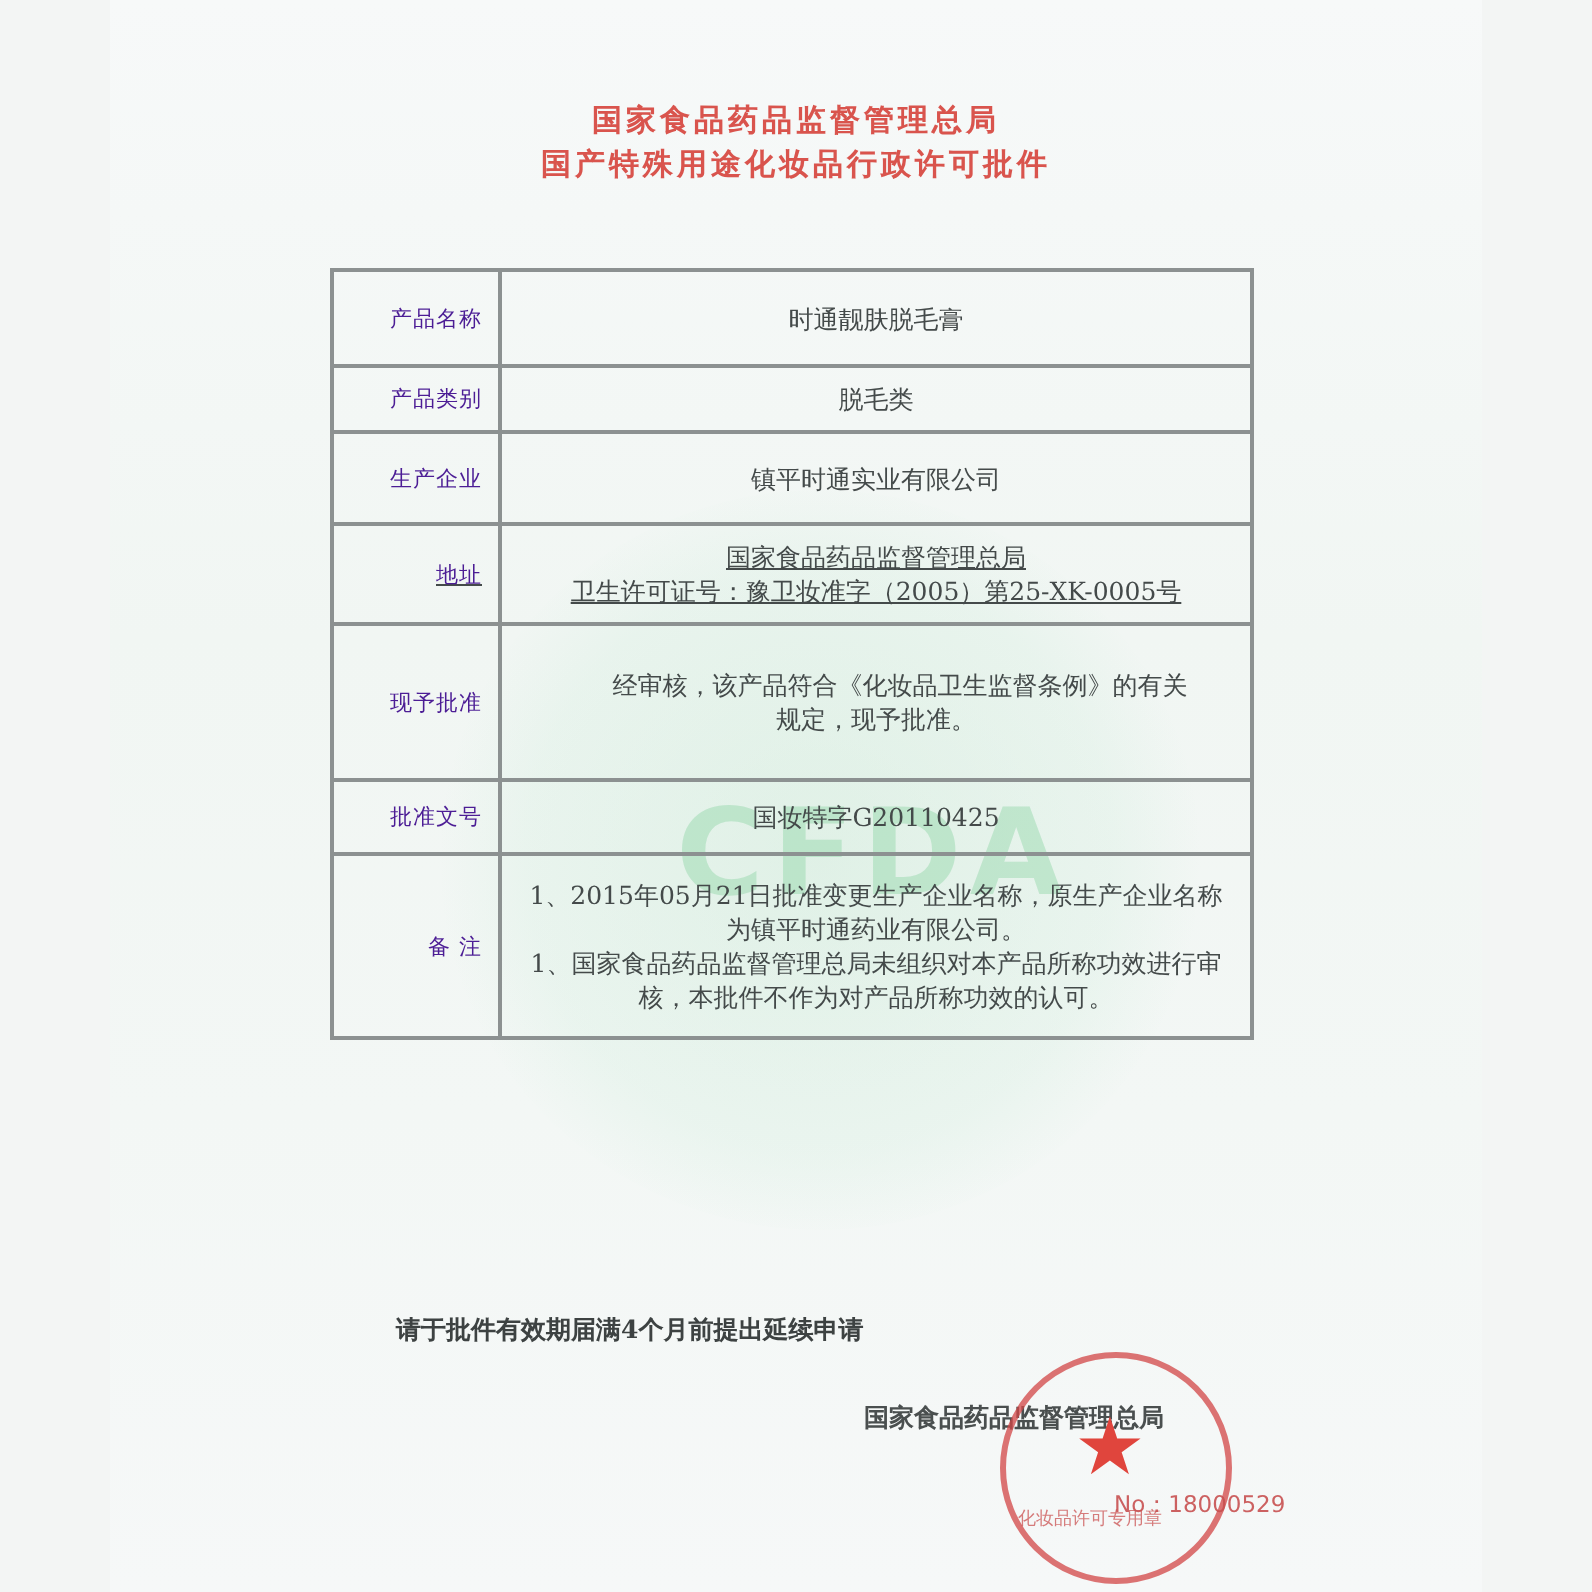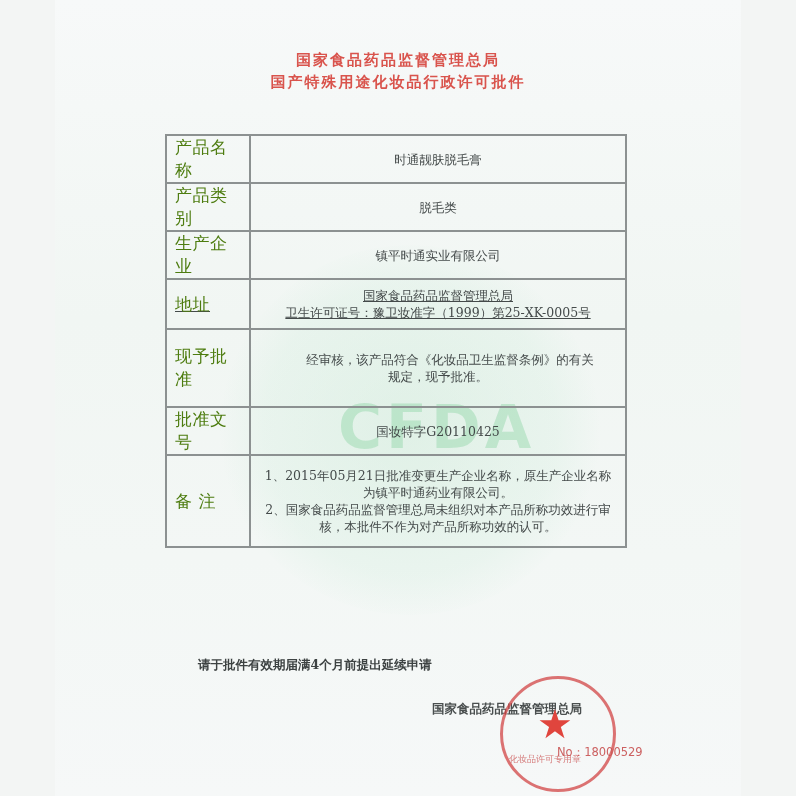--- a/index.html
+++ b/index.html
@@ -27,24 +27,24 @@
     color: #d9544d; font-weight: bold; font-size: 15px; letter-spacing: 2px;
   }
   .t1 { top: 51px; }
   .t2 { top: 73px; }
   table.permit {
     position: absolute; left: 165px; top: 134px; width: 462px;
     border-collapse: collapse; table-layout: fixed;
     color: #444a4a; font-size: 12.5px;
   }
   table.permit td { border: 2px solid #8c9191; padding: 0 8px; vertical-align: middle; }
-  td.label { width: 66px; text-align: left; color: #4d7c0f; letter-spacing: 0.5px; font-size: 17px; padding: 0 4px; }
+  td.label { width: 66px; text-align: right; color: #4c1d95; letter-spacing: 0.5px; font-size: 11px; padding: 0 4px; }
   td.value { text-align: center; line-height: 17px; }
-  .r1 { height: 48px; } .r2 { height: 47px; } .r3 { height: 46px; }
-  .r4 { height: 50px; text-decoration: underline; } .r5 { height: 78px; } .r6 { height: 47px; border-radius: 17px; }
+  .r1 { height: 48px; } .r2 { height: 33px; } .r3 { height: 46px; }
+  .r4 { height: 50px; text-decoration: underline; } .r5 { height: 78px; } .r6 { height: 37px; border-radius: 17px; }
   .r7 { height: 47px; } .r8 { height: 46px; } .r9 { height: 92px; }
   .conclusion { line-height: 29px; border-radius: 16px; }
   .indent { padding-left: 24px; }
   .notes { line-height: 17px; font-size: 12.5px; }
   .spaced { letter-spacing: 36px; padding-left: 14px; }
   .footnote {
     position: absolute; left: 198px; top: 657px; font-size: 12.5px;
     color: #3d4242; font-weight: bold; text-align: center;
   }
   .issuer {
@@ -89,39 +89,39 @@
     <td class="value">脱毛类</td>
   </tr>
   <tr class="r3">
     <td class="label">生产企业</td>
     <td class="value">镇平时通实业有限公司</td>
   </tr>
   <tr class="r4">
     <td class="label">地址</td>
     <td class="value">
       <div>国家食品药品监督管理总局</div>
-      <div>卫生许可证号：豫卫妆准字（1999）第25-XK-0005号</div>
+      <div>卫生许可证号：豫卫妆准字（2005）第25-XK-0005号</div>
     </td>
   </tr>
   <tr class="r5">
     <td class="label">现予批准</td>
     <td class="value conclusion">
       <div class="indent">经审核，该产品符合《化妆品卫生监督条例》的有关</div>
       <div>规定，现予批准。</div>
     </td>
   </tr>
   <tr class="r6">
     <td class="label">批准文号</td>
     <td class="value">国妆特字G20110425</td>
   </tr>
   <tr class="r9">
     <td class="label spaced">备 注</td>
     <td class="value notes">
       <div>1、2015年05月21日批准变更生产企业名称，原生产企业名称为镇平时通药业有限公司。</div>
-      <div>2、国家食品药品监督管理总局未组织对本产品所称功效进行审核，本批件不作为对产品所称功效的认可。</div>
+      <div>1、国家食品药品监督管理总局未组织对本产品所称功效进行审核，本批件不作为对产品所称功效的认可。</div>
     </td>
   </tr>
 </tbody>
   </table>
 
 <div class="footnote">请于批件有效期届满4个月前提出延续申请</div>
 <div class="issuer">国家食品药品监督管理总局</div>
 
 <div class="stamp">
   <div class="stamp-star">★</div>

